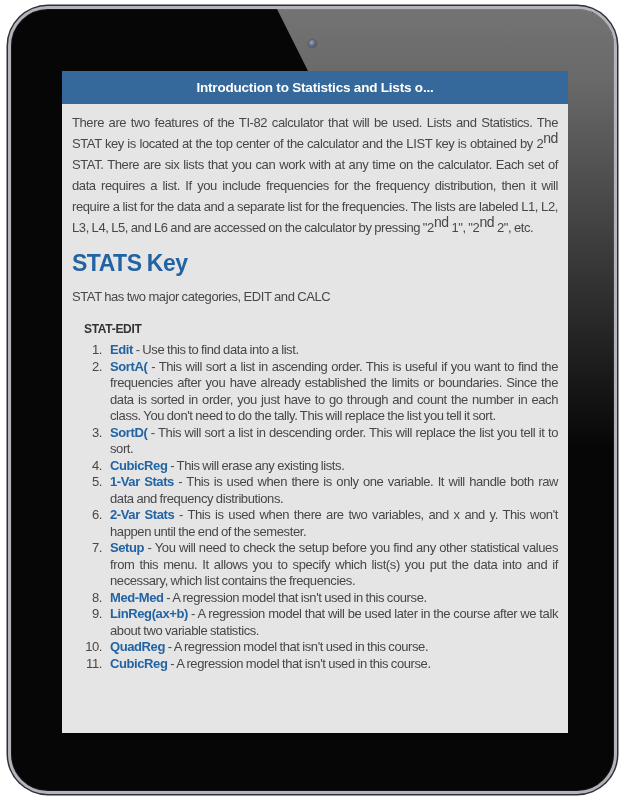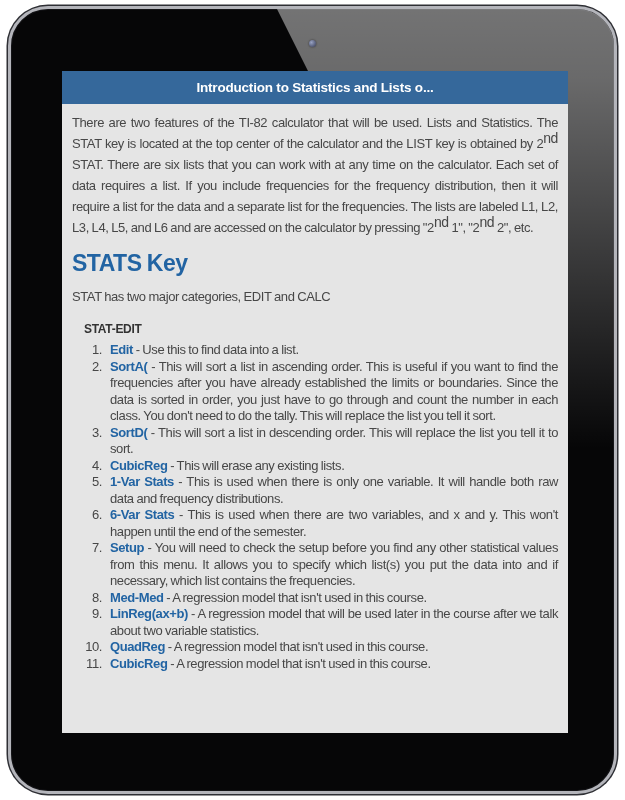--- a/index.html
+++ b/index.html
@@ -93,21 +93,21 @@
         <li class="item">
             <span class="num">4.</span>
             <span class="txt"><b class="term">CubicReg</b> <span>- This will erase any existing lists.</span></span>
           </li>
         <li class="item">
             <span class="num">5.</span>
             <span class="txt"><b class="term">1-Var Stats</b> <span>- This is used when there is only one variable. It will handle both raw data and frequency distributions.</span></span>
           </li>
         <li class="item">
             <span class="num">6.</span>
-            <span class="txt"><b class="term">6-Var Stats</b> <span>- This is used when there are two variables, and x and y. This won't happen until the end of the semester.</span></span>
+            <span class="txt"><b class="term">2-Var Stats</b> <span>- This is used when there are two variables, and x and y. This won't happen until the end of the semester.</span></span>
           </li>
         <li class="item">
             <span class="num">7.</span>
             <span class="txt"><b class="term">Setup</b> <span>- You will need to check the setup before you find any other statistical values from this menu. It allows you to specify which list(s) you put the data into and if necessary, which list contains the frequencies.</span></span>
           </li>
         <li class="item">
             <span class="num">8.</span>
             <span class="txt"><b class="term">Med-Med</b> <span>- A regression model that isn't used in this course.</span></span>
           </li>
         <li class="item">

